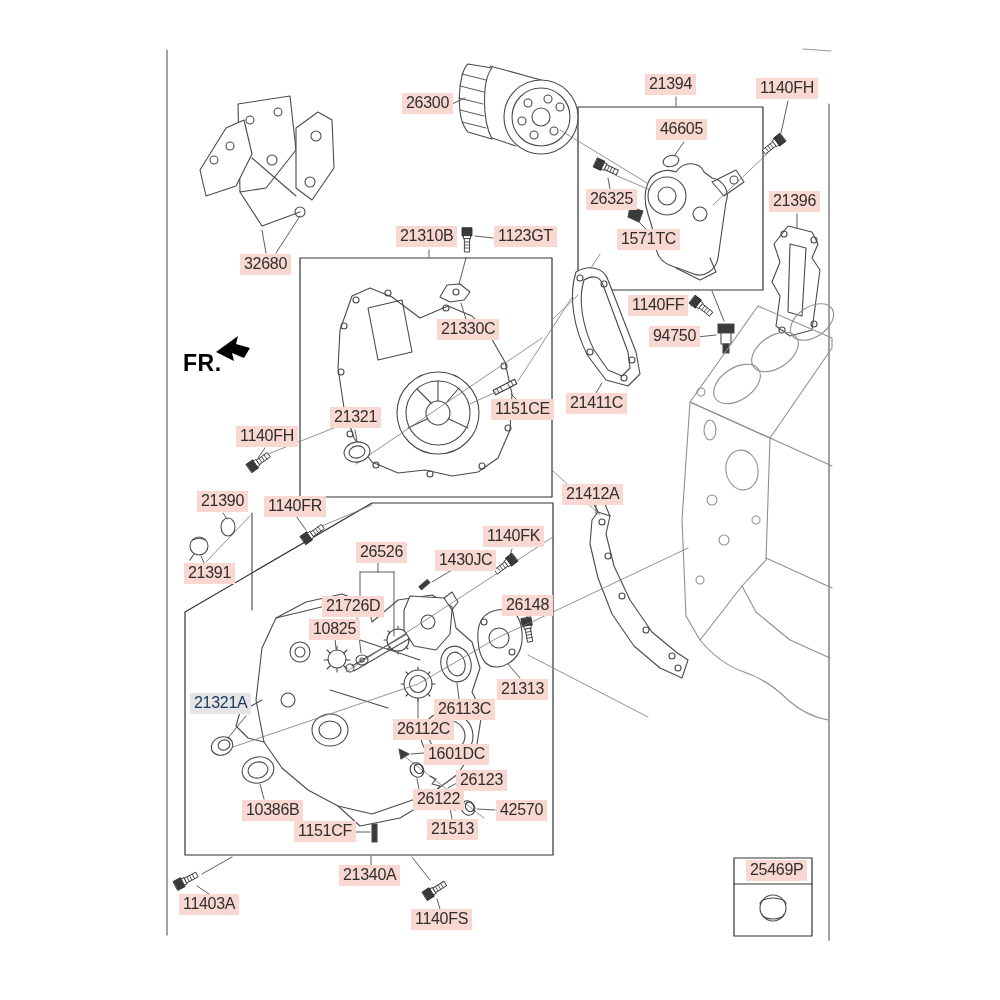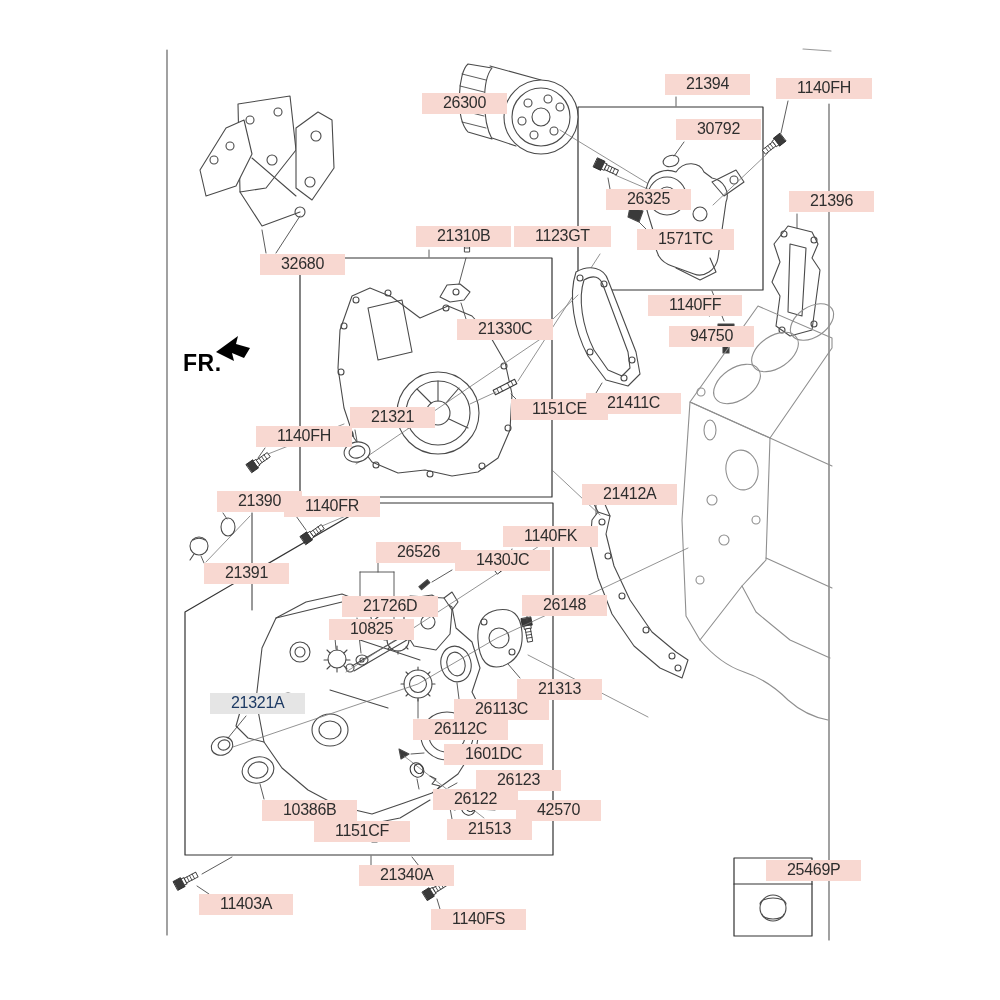--- a/index.html
+++ b/index.html
@@ -1,21 +1,21 @@
 <!DOCTYPE html>
 <html><head>
 <meta charset="utf-8">
 <style>
   html,body{margin:0;padding:0;background:#fff;}
   #stage{position:relative;width:1000px;height:1000px;background:#fff;overflow:hidden;
          font-family:"Liberation Sans",sans-serif;}
   #artwork{position:absolute;left:0;top:0;}
   .pl{position:absolute;background:#f8d8d1;color:#2e2e2e;
       font:400 16px/1.3 "Liberation Sans",sans-serif;letter-spacing:-0.3px;
-      padding:0 21px;white-space:nowrap;cursor:pointer;margin-left:20px;}
+      padding:0 4px;white-space:nowrap;cursor:pointer;}
   .pl.sel{background:#e5e5e5;color:#1d3a63;}
   .fr{position:absolute;left:183px;top:352px;color:#000;
       font:700 23px/1 "Liberation Sans",sans-serif;letter-spacing:0.5px;text-align:center;}
 </style>
 </head>
 <body>
 
 <div id="stage">
 
 <svg id="artwork" width="1000" height="1000" viewBox="0 0 1000 1000" fill="none" stroke="#4a4a4a" stroke-width="1.1" stroke-linecap="round" stroke-linejoin="round">
@@ -344,21 +344,21 @@
   <g>
     <circle cx="773" cy="908" r="13" fill="#fff"></circle>
     <path d="M760,904 a13,6 0 0 1 26,0"></path>
     <path d="M762,914 a11,5 0 0 0 22,0"></path>
   </g>
 </svg>
 
 <div class="pl" style="left:402px;top:93px">26300</div>
 <div class="pl" style="left:645px;top:74px">21394</div>
 <div class="pl" style="left:756px;top:78px">1140FH</div>
-<div class="pl" style="left:656px;top:119px">30792</div>
+<div class="pl" style="left:656px;top:119px">46605</div>
 <div class="pl" style="left:586px;top:189px">26325</div>
 <div class="pl" style="left:617px;top:229px">1571TC</div>
 <div class="pl" style="left:769px;top:191px">21396</div>
 <div class="pl" style="left:396px;top:226px">21310B</div>
 <div class="pl" style="left:494px;top:226px">1123GT</div>
 <div class="pl" style="left:437px;top:319px">21330C</div>
 <div class="pl" style="left:628px;top:295px">1140FF</div>
 <div class="pl" style="left:649px;top:326px">94750</div>
 <div class="pl" style="left:566px;top:393px">21411C</div>
 <div class="pl" style="left:491px;top:399px">1151CE</div>

